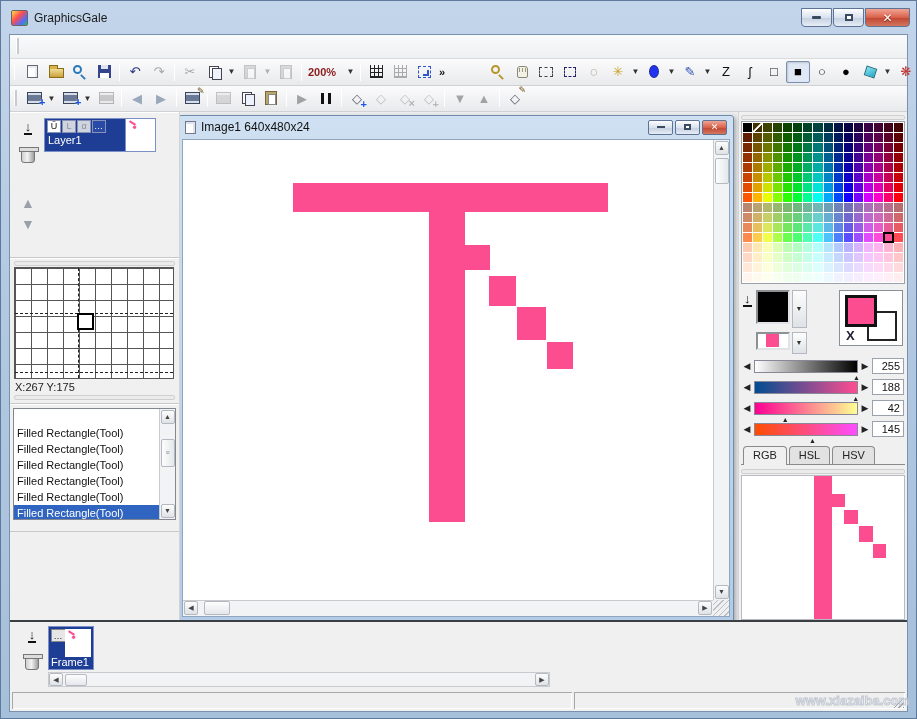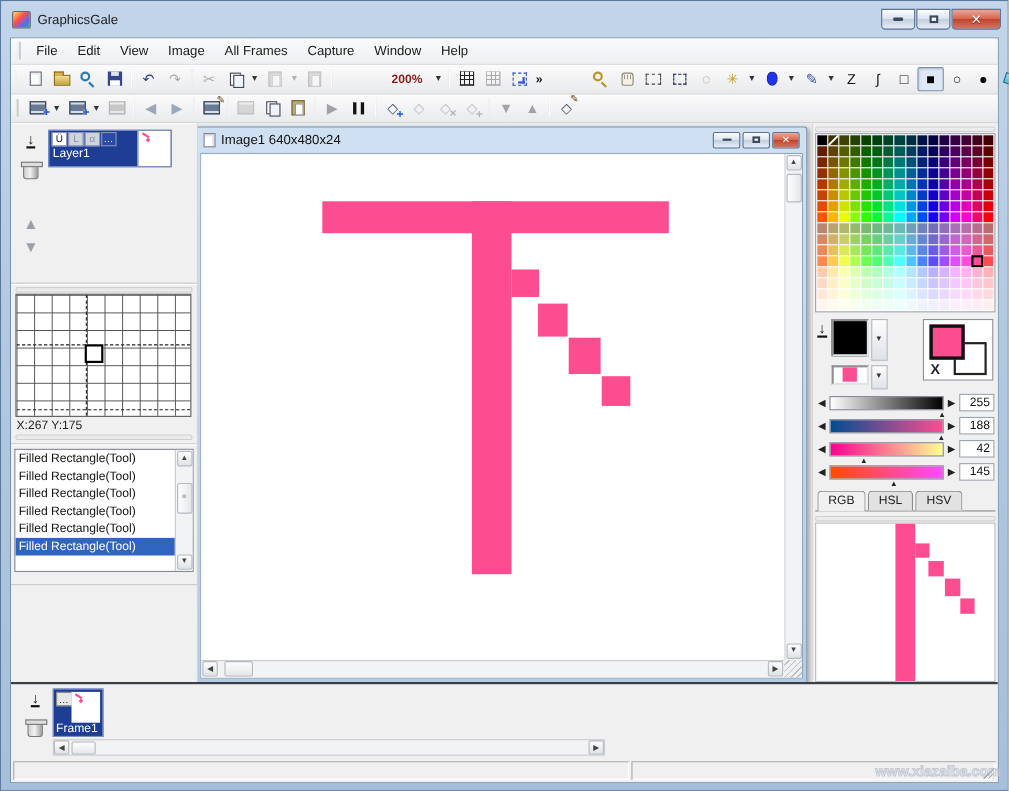--- a/index.html
+++ b/index.html
@@ -119,21 +119,21 @@
     background-image:linear-gradient(#555 1px,transparent 1px),linear-gradient(90deg,#555 1px,transparent 1px);
     background-size:16px 16px; }
   .dash-v { position:absolute; top:0; bottom:0; width:0; border-left:1px dashed #222; }
   .dash-h { position:absolute; left:0; right:0; height:0; border-top:1px dashed #222; }
   .boldcell { position:absolute; width:17px; height:17px; border:2px solid #000; background:#fff; }
   .coords { font-size:11px; color:#222; padding:2px 1px 1px; }
 
   
   .hist-panel { height:128px; padding:4px 3px; }
   .histbox { display:flex; height:112px; background:#fff; border:1px solid #828790; }
-  .histlist { flex:1; overflow:hidden; }
+  .histlist { flex:1; overflow:hidden;margin-top:16px; }
   .hitem { height:16px; line-height:16px; font-size:11px; padding:0 3px; white-space:nowrap; color:#111; }
   .hitem.sel { background:#2f64c0; color:#fff; }
   .vsb { width:16px; background:#f2f3f5; border-left:1px solid #c8cace; display:flex; flex-direction:column; align-items:center; }
   .sbbtn { width:14px; height:14px; margin:1px 0; background:linear-gradient(#fdfdfd,#dfe2e6); border:1px solid #b4b8c0; border-radius:2px;
            font-size:7px; color:#444; display:flex; align-items:center; justify-content:center; }
   .sbthumb { width:14px; height:28px; background:linear-gradient(90deg,#fdfdfd,#e4e7eb); border:1px solid #b4b8c0; border-radius:2px; margin:14px 0 auto;
              display:flex; align-items:center; justify-content:center; font-size:7px; color:#889; }
 
   
   .mdi { flex:1; position:relative; background:#eceef0; overflow:hidden; }
@@ -234,30 +234,20 @@
           <span class="box"></span>
         </span>
       <span class="wb close">✕</span>
     </span>
   </div>
 
   <div class="client">
 
     <div class="menubar">
       <span class="grip"></span>
-      <span id="menu-items" style="display:flex">
-          <span class="menu-item">File</span>
-          <span class="menu-item">Edit</span>
-          <span class="menu-item">View</span>
-          <span class="menu-item">Image</span>
-          <span class="menu-item">All Frames</span>
-          <span class="menu-item">Capture</span>
-          <span class="menu-item">Window</span>
-          <span class="menu-item">Help</span>
-        </span>
     </div>
 
     <div class="toolbar tb1">
       <span class="grip"></span>
       <span id="tb1-items" style="display:flex;align-items:center">
           <span class="tbbtn">
             <span class="ico ci-new-file "></span>
           </span>
           <span class="tbbtn">
             <span class="ico ci-open-file "></span>
@@ -285,21 +275,21 @@
           <span class="tbdd">▼</span>
           <span class="tbbtn dis">
             <span class="ico ci-paste "></span>
           </span>
           <span class="tbdd dis">▼</span>
           <span class="tbbtn dis">
             <span class="ico ci-paste-special "></span>
           </span>
           <span class="tbsep"></span>
           <span class="tbbtn">
-            <span class="tblabel " style="color: rgb(139, 26, 26); margin-left: 48px;">200%</span>
+            <span class="tblabel " style="color: rgb(139, 26, 26);">200%</span>
           </span>
           <span class="tbdd">▼</span>
           <span class="tbsep"></span>
           <span class="tbbtn">
             <span class="ico ci-grid-show "></span>
           </span>
           <span class="tbbtn">
             <span class="ico ci-grid-half "></span>
           </span>
           <span class="tbbtn">

